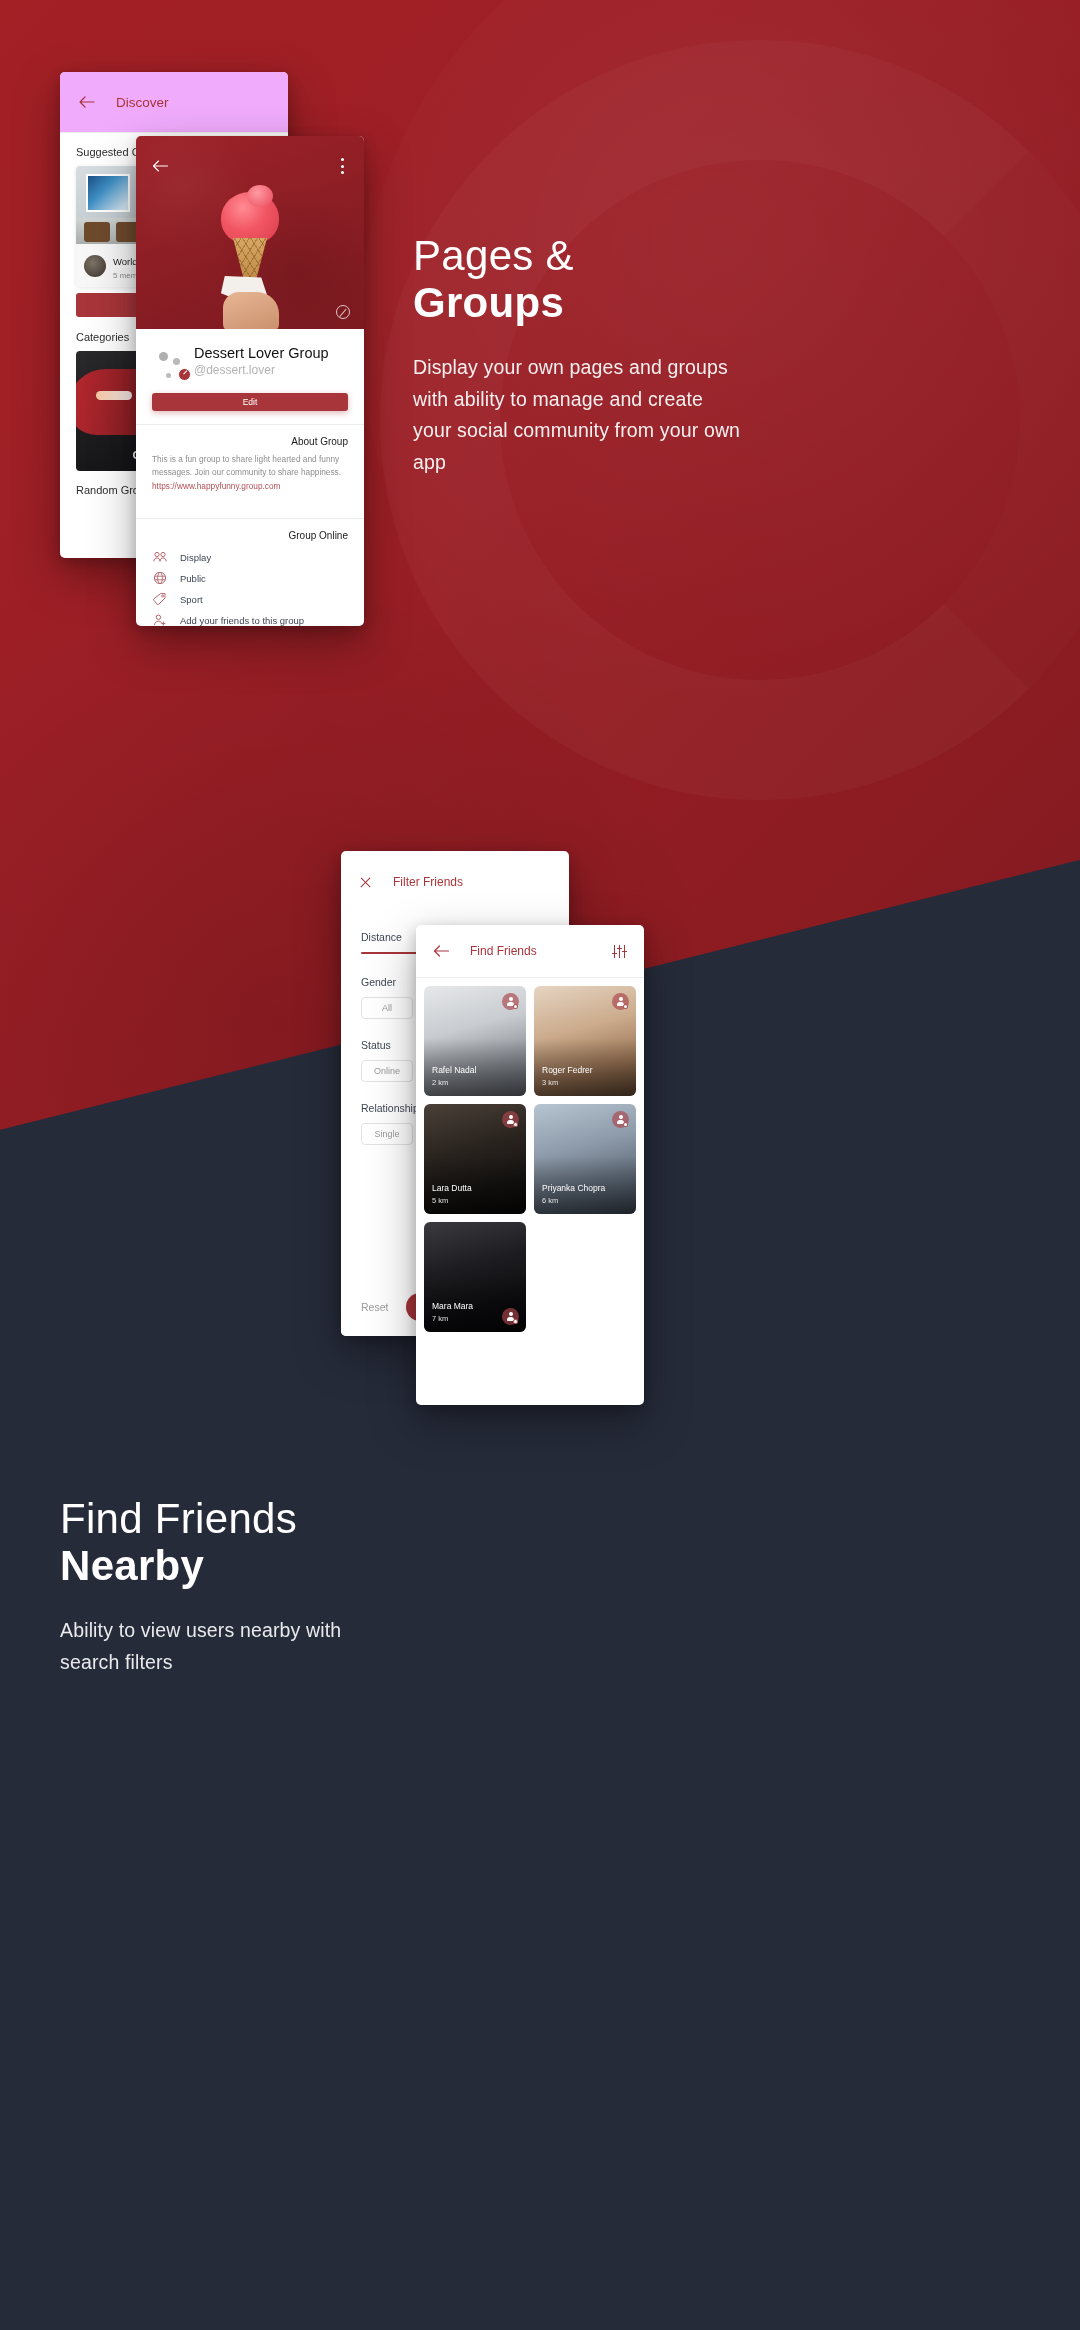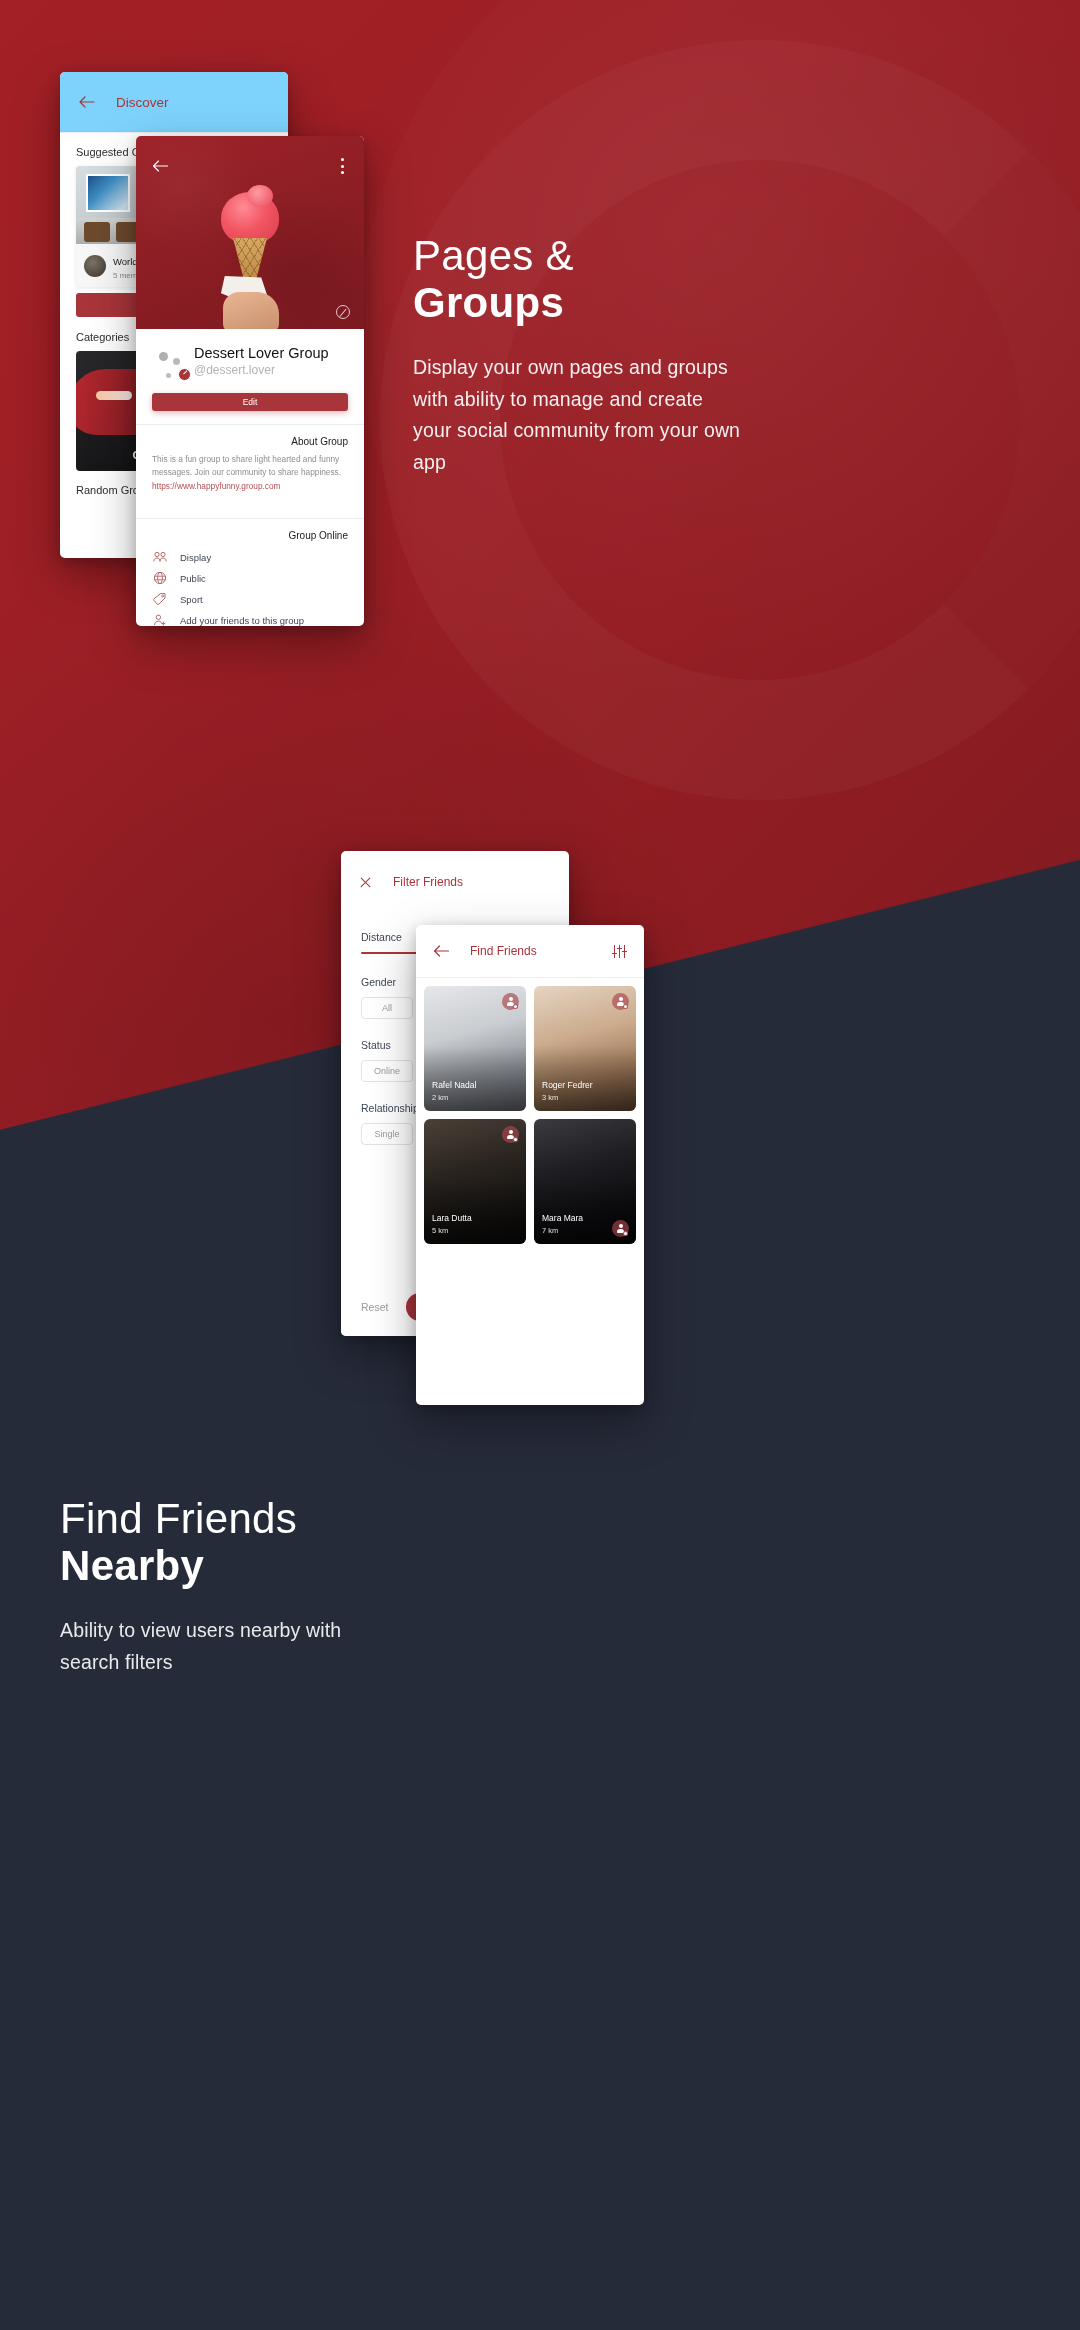--- a/index.html
+++ b/index.html
@@ -57,21 +57,21 @@
   #copy-nearby .body { color:rgba(255,255,255,.9); }
 
   
   .phone {
     position:absolute; background:#fff; border-radius:5px; overflow:hidden;
     box-shadow: 0 18px 46px rgba(0,0,0,.34), 0 4px 14px rgba(0,0,0,.20);
   }
 
   
   #screen-discover { left:60px; top:72px; width:228px; height:486px; z-index:10; }
-  .dsc-appbar { height:60px; display:flex; align-items:center; padding:0 18px; background:#7dd3fc; }
+  .dsc-appbar { height:60px; display:flex; align-items:center; padding:0 18px; background:#f0abfc; }
   .dsc-back { width:18px; height:18px; position:relative; flex:0 0 auto; }
   .dsc-title { margin-left:20px; font-size:13.5px; color:#a8353a; font-weight:400; }
   .dsc-div { height:1px; background:#ececec; }
   .dsc-sec { font-size:11px; color:#2d2d2d; padding:13px 16px 8px; }
   .dsc-gcard { margin:0 16px; border-radius:4px; overflow:hidden; background:#f4f4f4;
                box-shadow:0 1px 4px rgba(0,0,0,.10); }
   .dsc-cover { height:78px; background:
       linear-gradient(160deg,#d7dde0 0%,#c3ccd1 45%,#8f9a9e 100%); position:relative; overflow:hidden; }
   .dsc-cover .art { position:absolute; left:10px; top:8px; width:44px; height:38px;
       background:linear-gradient(135deg,#1c4f86,#3e8fc4 40%,#cfe3ef 90%); border:2px solid #fff; }
@@ -180,21 +180,21 @@
   #screen-find { left:416px; top:925px; width:228px; height:480px; z-index:20; }
   .fnd-appbar { height:52px; display:flex; align-items:center; padding:0 17px; }
   .fnd-back { width:17px; height:16px; }
   .fnd-title { margin-left:20px; font-size:12px; color:#a8353a; flex:1; }
   .fnd-sort { width:14px; height:13px; position:relative; }
   .fnd-sort i { position:absolute; top:0; width:1.4px; height:13px; background:#a8353a; }
   .fnd-sort i:nth-child(1){ left:1px; } .fnd-sort i:nth-child(2){ left:6px; } .fnd-sort i:nth-child(3){ left:11px; }
   .fnd-sort b { position:absolute; width:5px; height:1.6px; background:#a8353a; }
   .fnd-rule { height:1px; background:#eee; }
   .fnd-grid { padding:8px; display:grid; grid-template-columns:1fr 1fr; gap:8px; }
-  .fnd-card { position:relative; height:125px; border-radius:6px; overflow:hidden; }
+  .fnd-card { position:relative; height:110px; border-radius:6px; overflow:hidden; }
   .fnd-card .ph { position:absolute; inset:0; }
   .fnd-card .shade { position:absolute; inset:0;
       background:linear-gradient(to bottom, rgba(0,0,0,0) 48%, rgba(0,0,0,.48) 100%); }
   .fnd-name { position:absolute; left:8px; bottom:21px; font-size:8.5px; color:#fff; }
   .fnd-dist { position:absolute; left:8px; bottom:9px; font-size:7.5px; color:rgba(255,255,255,.86); }
   .fnd-add { position:absolute; right:7px; top:7px; width:17px; height:17px; border-radius:50%;
       background:rgba(170,70,76,.66); display:flex; align-items:center; justify-content:center; }
   .fnd-add .glyph { position:relative; width:8px; height:9px; }
   .fnd-add .glyph::before{ content:""; position:absolute; left:2px; top:0; width:4px; height:4px; border-radius:50%; background:#fff; }
   .fnd-add .glyph::after{ content:""; position:absolute; left:0.5px; top:4.6px; width:7px; height:4px;
@@ -433,20 +433,30 @@
       <span class="ph ph-lara"></span>
         <span class="shade"></span>
       <span class="fnd-add">
           <span class="glyph"></span>
           <span class="dot"></span>
         </span>
       <span class="fnd-name">Lara Dutta</span>
       <span class="fnd-dist">5 km</span>
     </div>
 
+    <div class="fnd-card">
+      <span class="ph ph-priyanka"></span>
+        <span class="shade"></span>
+      <span class="fnd-add">
+          <span class="glyph"></span>
+          <span class="dot"></span>
+        </span>
+      <span class="fnd-name">Priyanka Chopra</span>
+      <span class="fnd-dist">6 km</span>
+    </div>
 
     <div class="fnd-card">
       <span class="ph ph-mara"></span>
         <span class="shade"></span>
       <span class="fnd-add" style="right:7px;bottom:7px;top:auto;">
           <span class="glyph"></span>
           <span class="dot"></span>
         </span>
       <span class="fnd-name">Mara Mara</span>
       <span class="fnd-dist">7 km</span>

